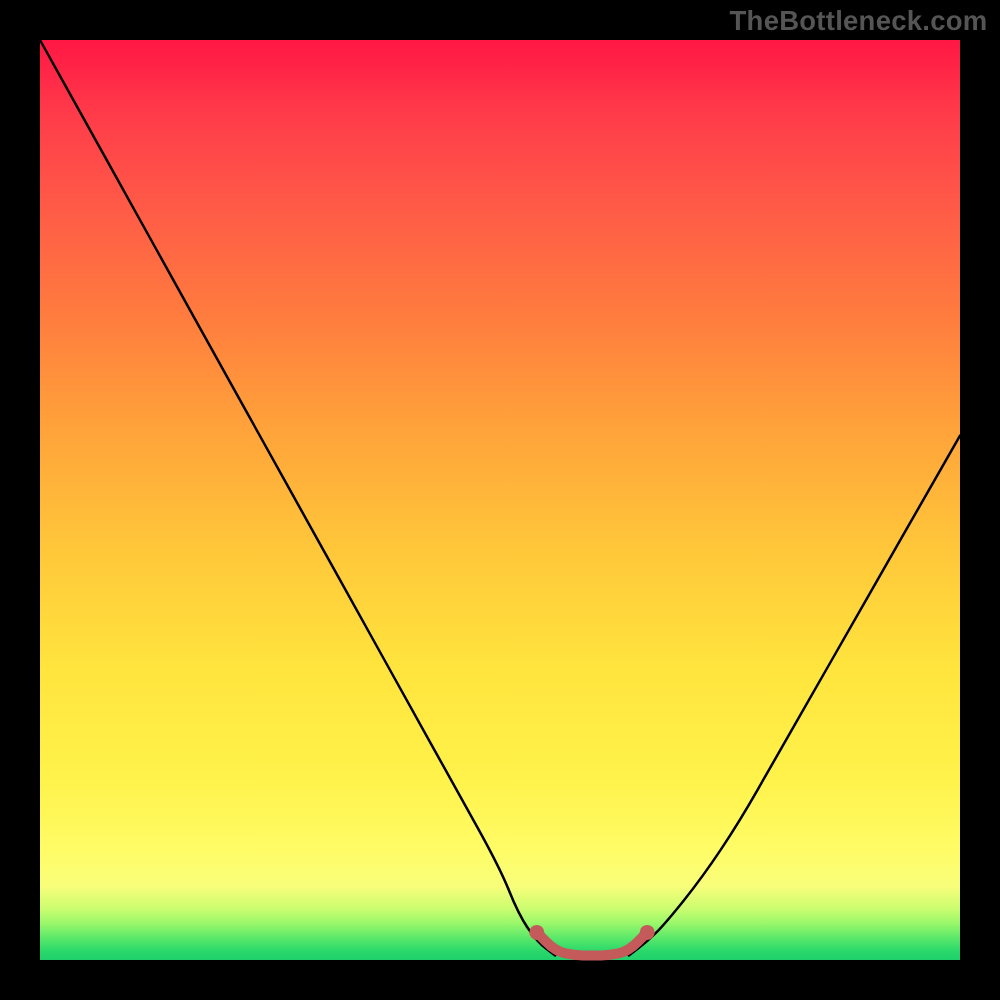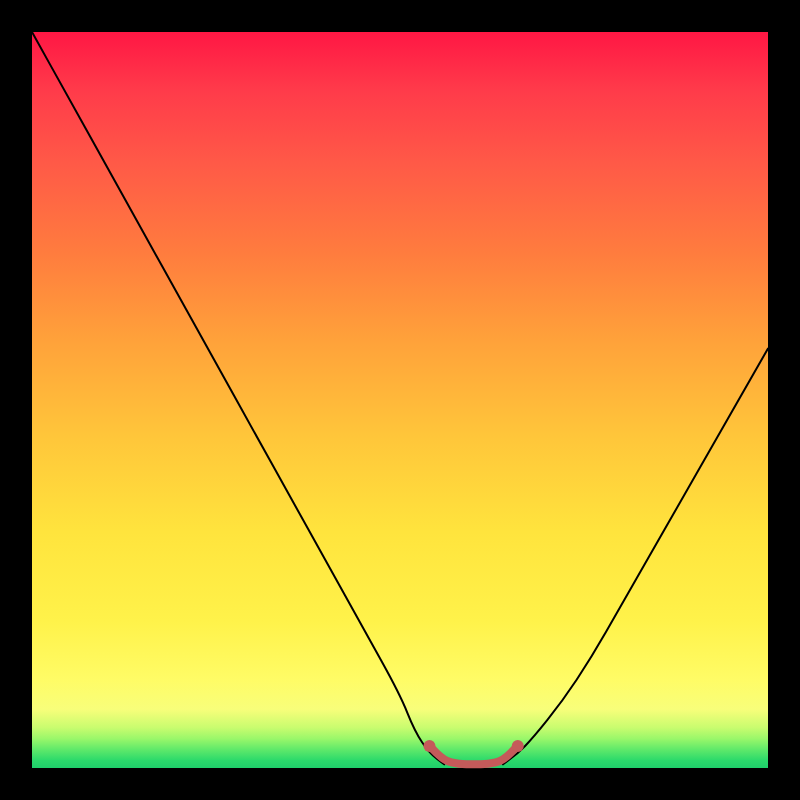--- a/index.html
+++ b/index.html
@@ -58,20 +58,21 @@
     inset: 0;
     width: 100%;
     height: 100%;
     overflow: visible;
   }
 </style>
 </head>
 <body>
 
 <div class="stage">
+  <div class="watermark">TheBottleneck.com</div>
   <div class="plot">
     <svg class="curves" viewBox="0 0 736 736" preserveAspectRatio="none">
       <path id="left-branch" fill="none" stroke="#000000" stroke-width="2" stroke-linecap="round" d="M 0 0 Q 0 0 18.400000000000002 33.120000000000005 Q 36.800000000000004 66.24000000000001 55.2 99.36000000000001 Q 73.60000000000001 132.48000000000002 92 165.60000000000002 Q 110.39999999999999 198.72000000000003 128.8 231.84 Q 147.20000000000002 264.96 165.60000000000002 298.08 Q 184 331.2 202.39999999999998 364.32 Q 220.79999999999998 397.44 239.2 430.56 Q 257.59999999999997 463.68 276 496.79999999999995 Q 294.40000000000003 529.92 312.8 563.04 Q 331.2 596.16 349.6 629.28 Q 368 662.4 375.36 680.8 Q 382.72 699.2 390.08000000000004 710.24 Q 397.44000000000005 721.28 404.80000000000007 726.8 T 412.16 732.32"></path>
       <path id="right-branch" fill="none" stroke="#000000" stroke-width="2" stroke-linecap="round" d="M 471.04 732.32 Q 471.04 732.32 478.40000000000003 726.8 Q 485.76000000000005 721.28 493.12 713.92 Q 500.48 706.56 515.2 688.16 Q 529.92 669.76 544.64 647.6800000000001 Q 559.36 625.6 574.08 599.84 Q 588.8000000000001 574.08 603.52 548.3199999999999 Q 618.24 522.56 632.96 496.79999999999995 Q 647.68 471.04 662.4 445.28 Q 677.12 419.52 691.8399999999999 393.76 Q 706.56 368 721.28 342.24 T 736 316.48"></path>
       <path id="valley" fill="none" stroke="#c45a5a" stroke-width="8" stroke-linecap="round" d="M 397.44000000000005 713.92 Q 397.44000000000005 713.92 404.80000000000007 721.28 Q 412.16 728.64 419.52 730.48 Q 426.88 732.32 434.24 732.32 Q 441.59999999999997 732.32 448.96 732.32 Q 456.32 732.32 463.68 730.48 Q 471.04 728.64 478.40000000000003 721.28 T 485.76000000000005 713.92"></path>
       <circle id="valley-dot-l" r="6" fill="#c45a5a" cx="397.44000000000005" cy="713.92"></circle>
       <circle id="valley-dot-r" r="6" fill="#c45a5a" cx="485.76000000000005" cy="713.92"></circle>
     </svg>
   </div>
 </div>

